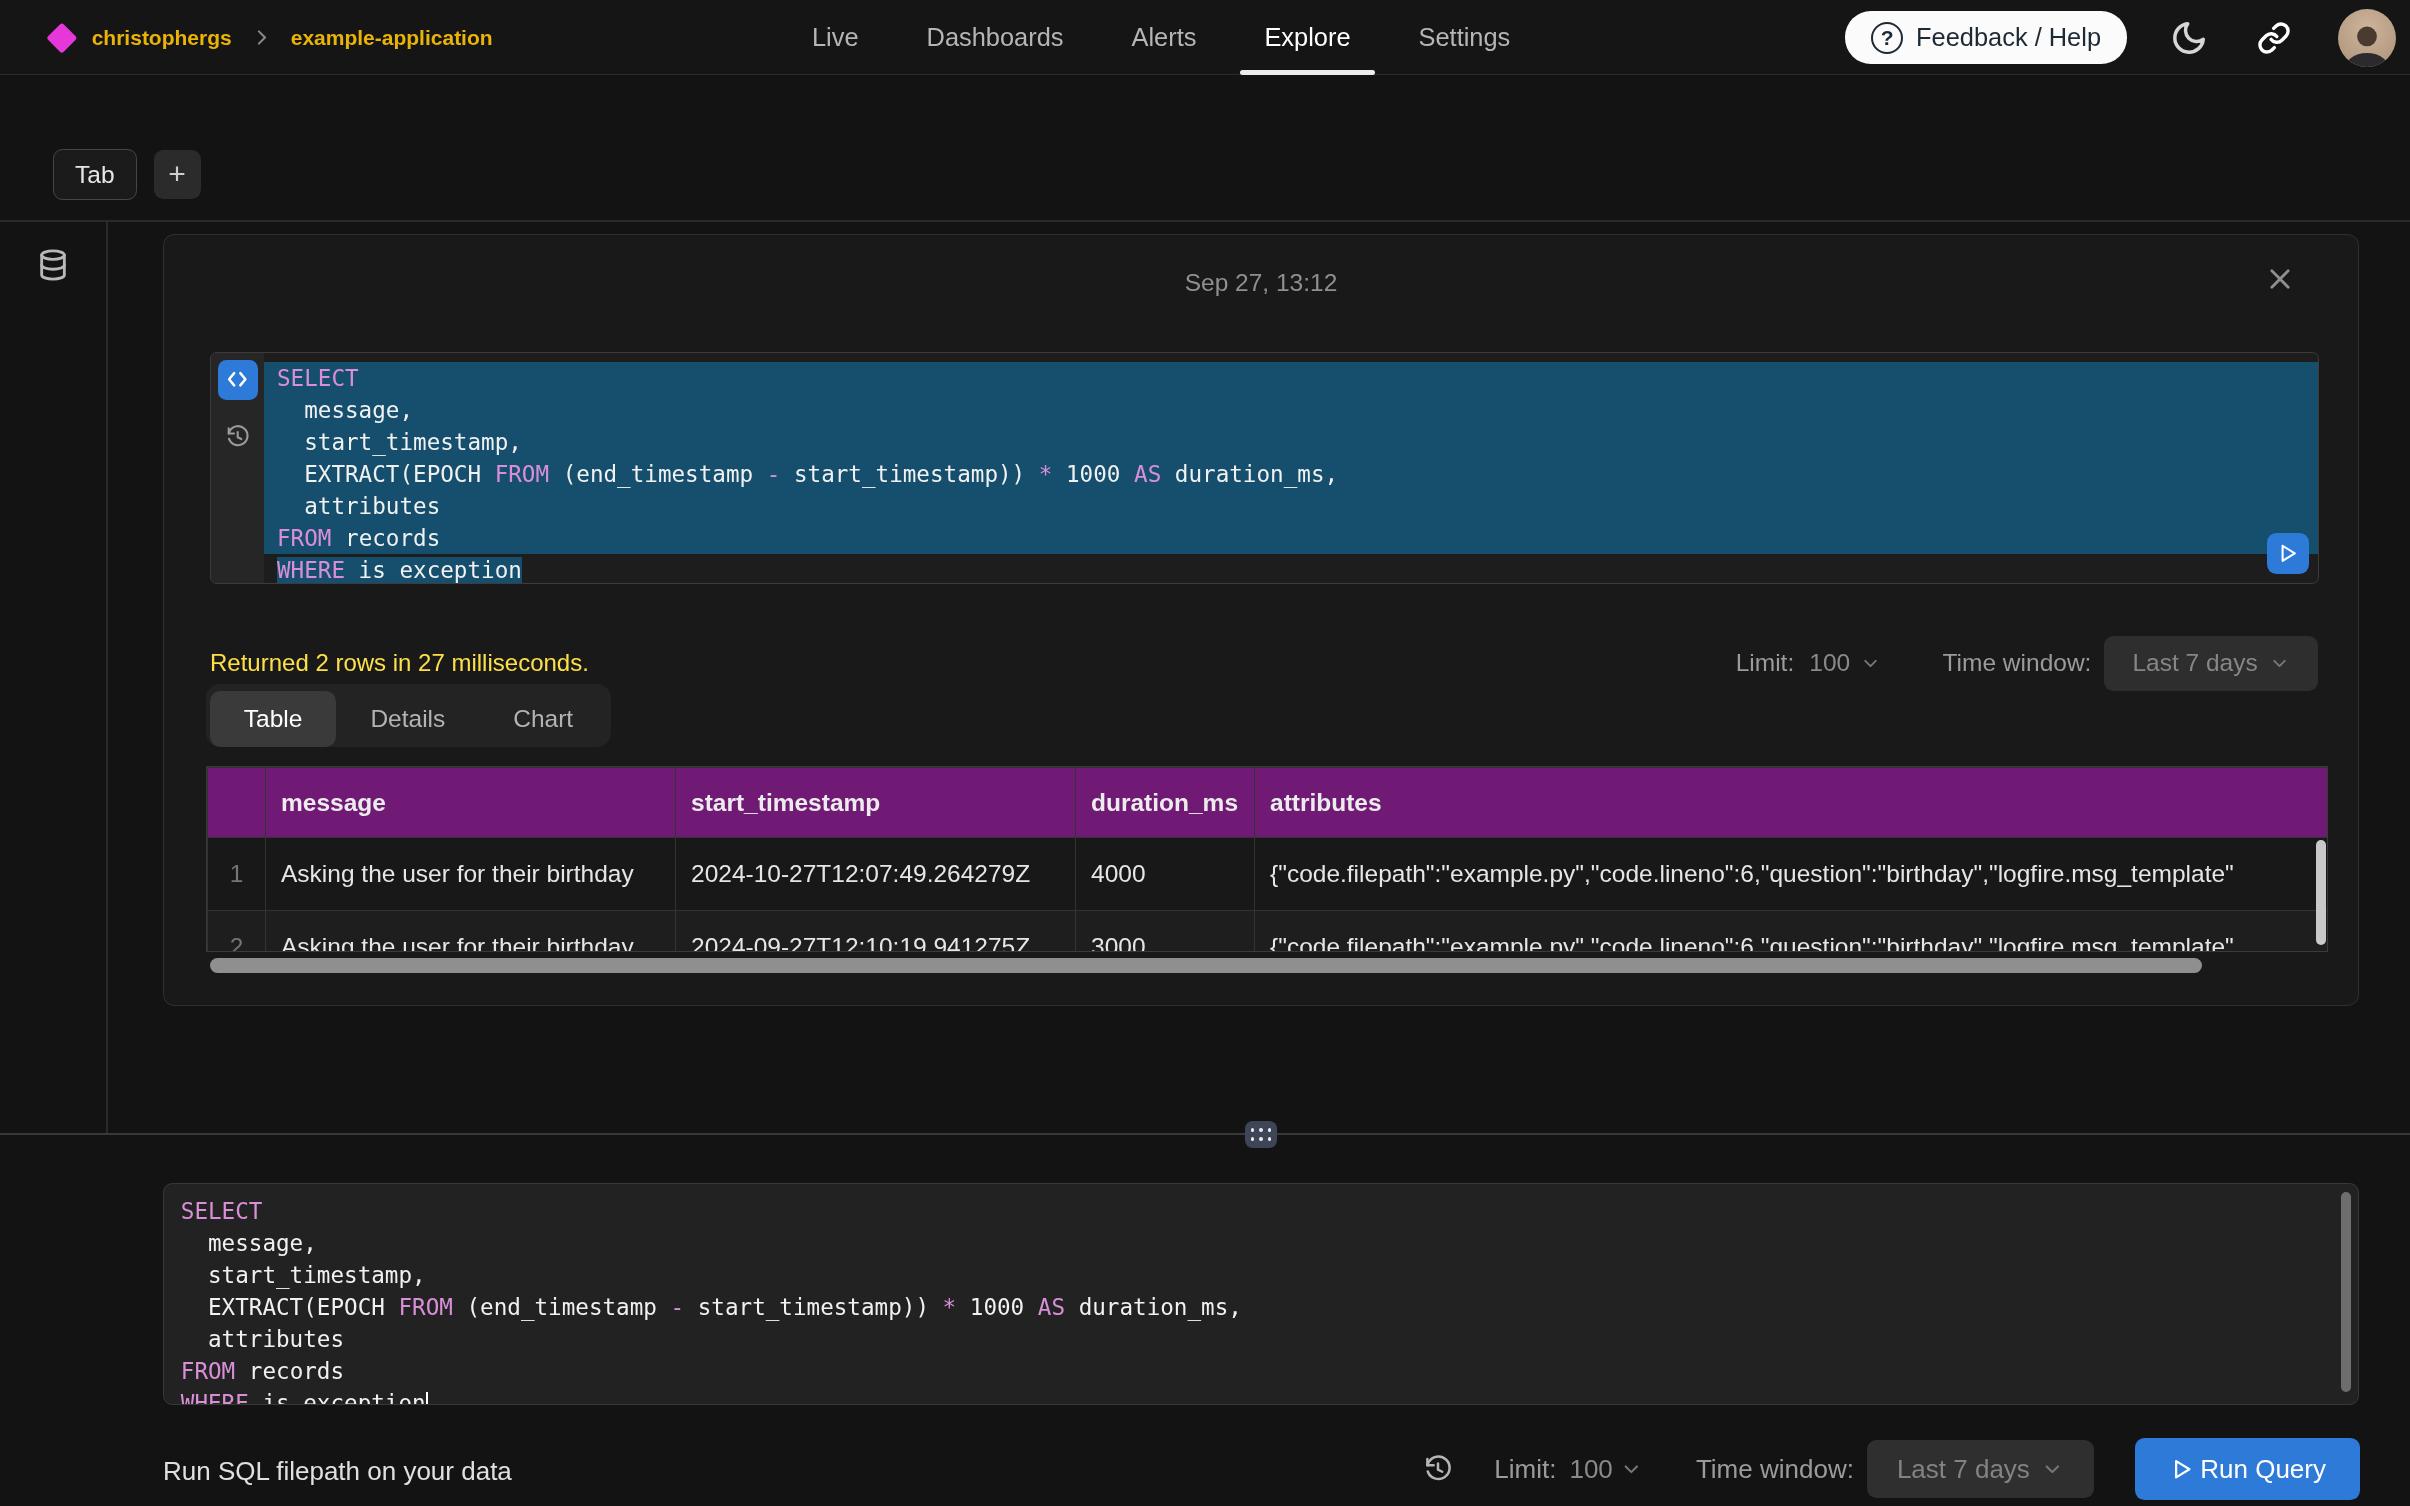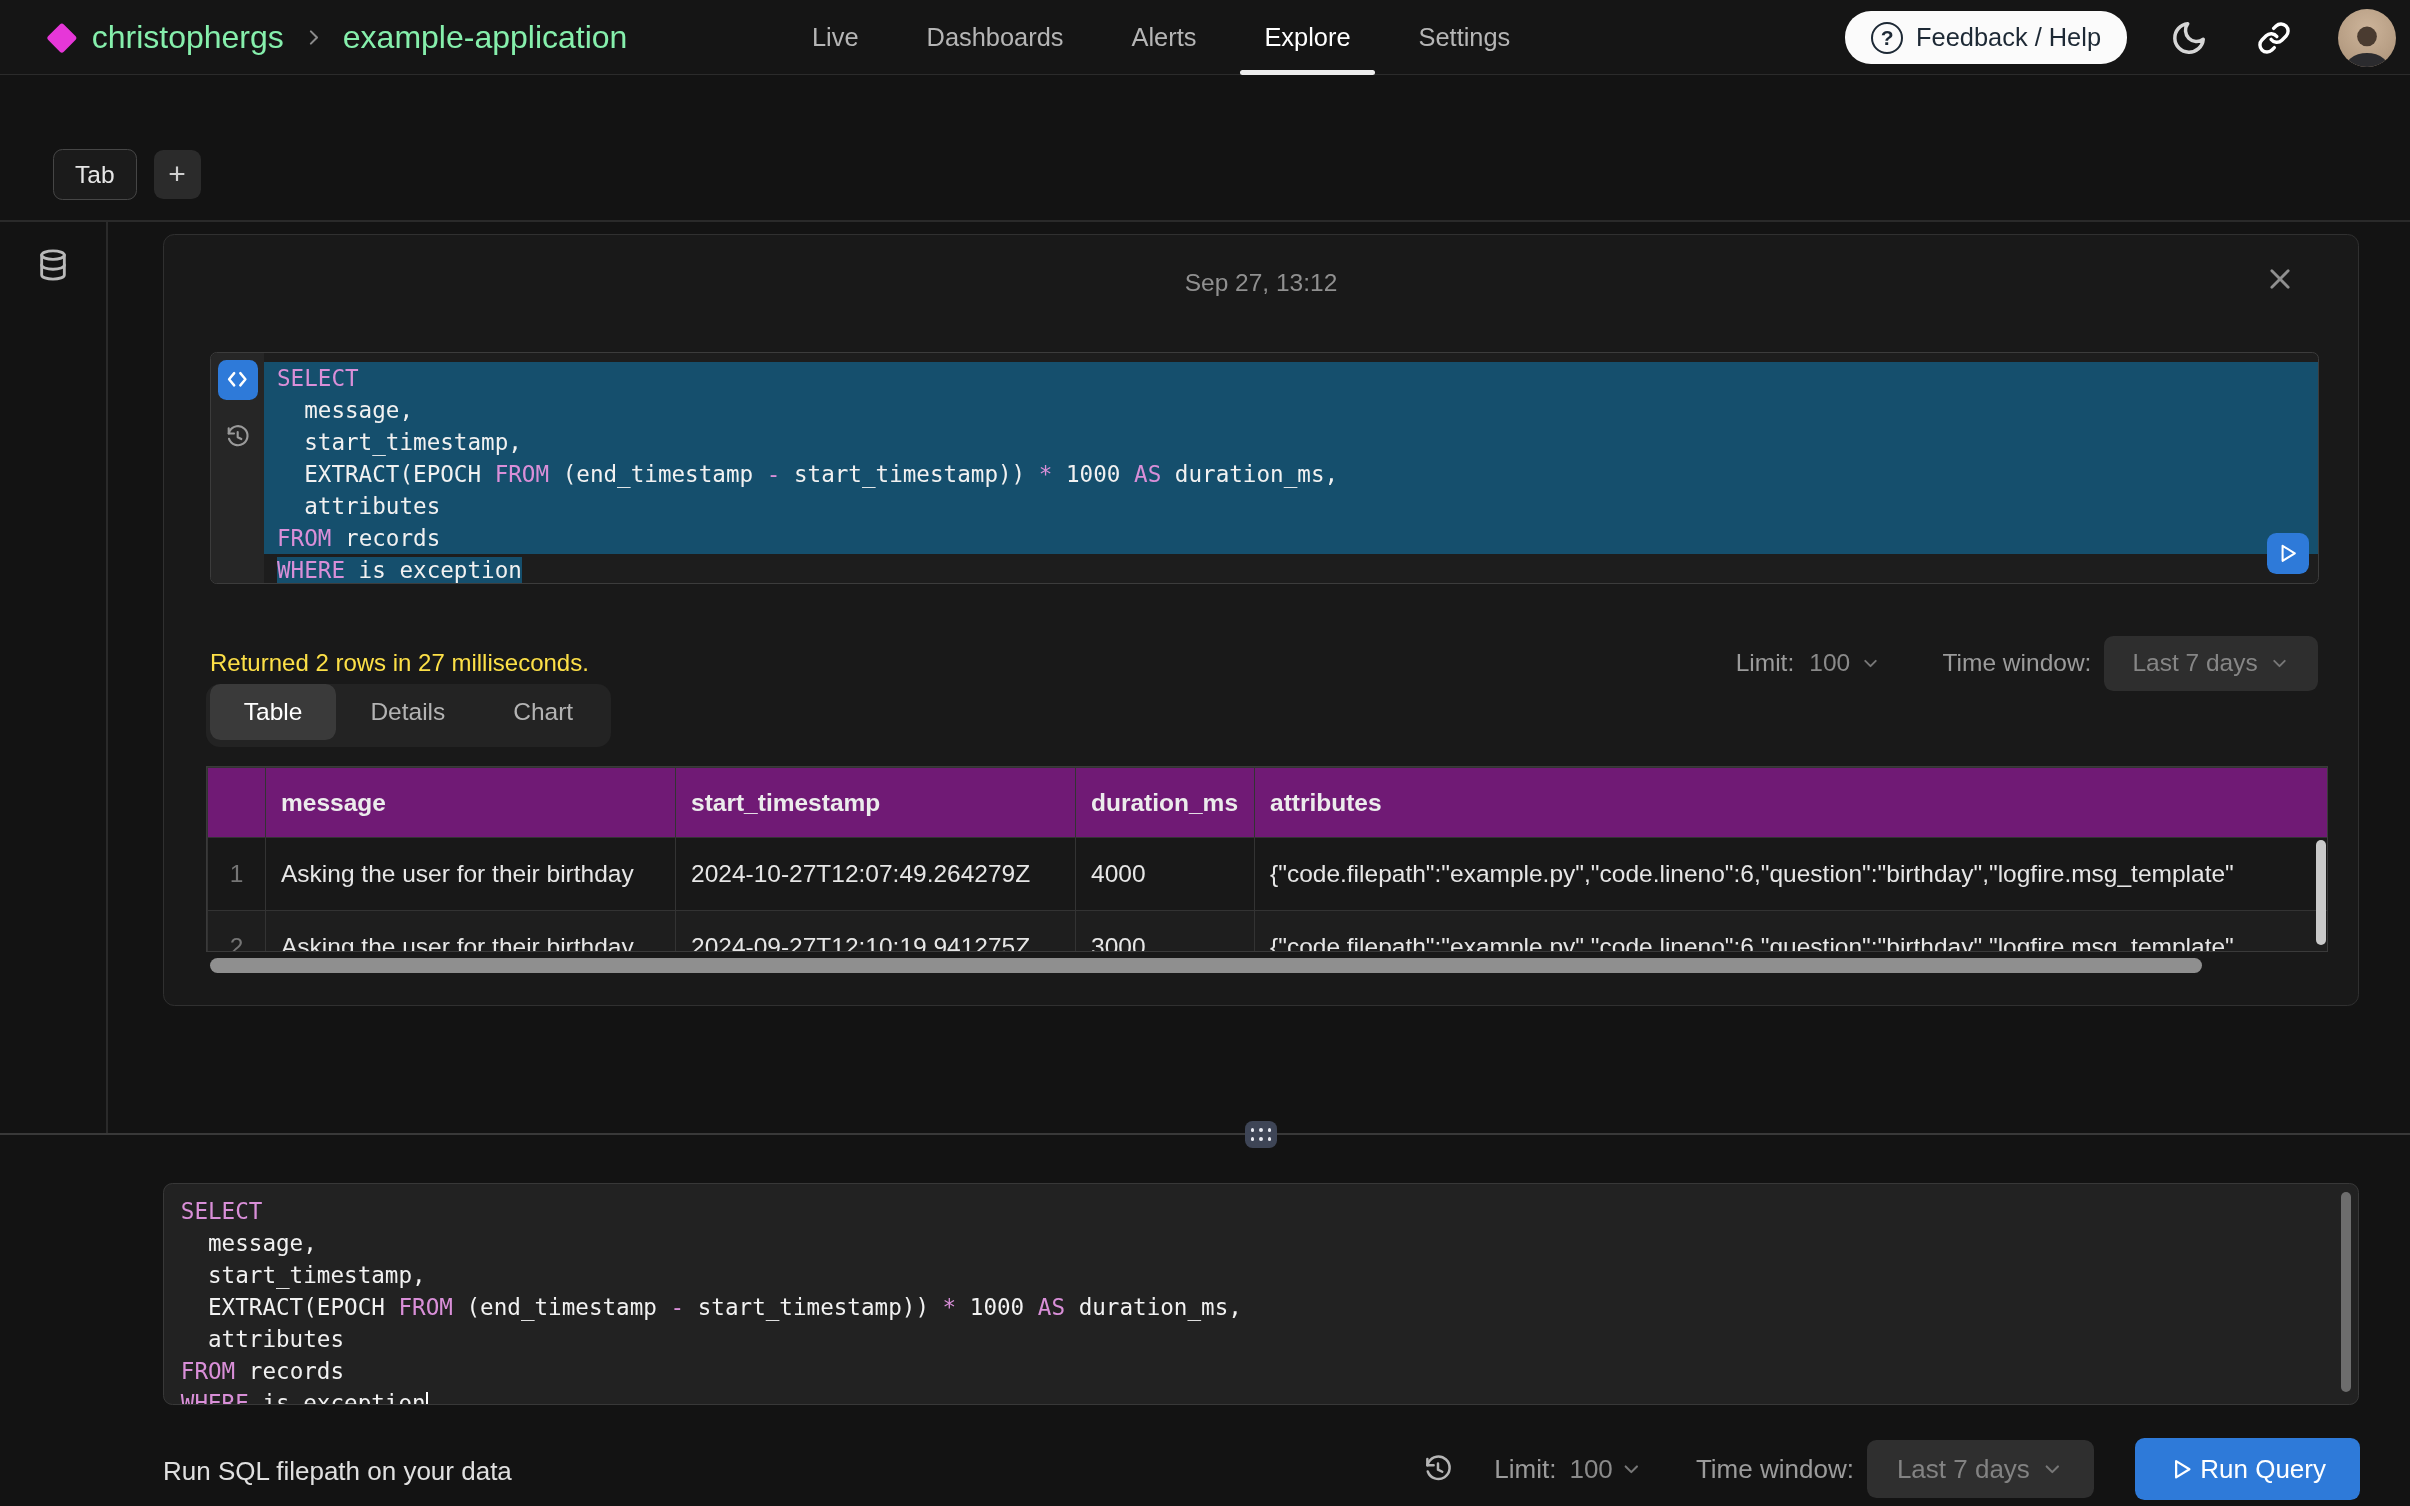--- a/index.html
+++ b/index.html
@@ -8,21 +8,21 @@
     --mono:"DejaVu Sans Mono",monospace; --sans:"Liberation Sans",sans-serif;
   }
   *{box-sizing:border-box;margin:0;padding:0}
   html,body{width:2411px;height:1507px;overflow:hidden}
   body{background:var(--page-bg);font-family:var(--sans);color:#e8e8e8;position:relative}
 
   
   .topnav{position:absolute;left:0;top:0;width:2411px;height:75px;background:#151515;border-bottom:1.9px solid #2b2b2b}
   .brand{position:absolute;left:51px;top:0;height:75px;display:flex;align-items:center;gap:19px}
   .diamond{width:21.7px;height:21.7px;background:var(--brand);transform:rotate(45deg);border-radius:2.8px}
-  .crumb{font-size:32px;font-weight:400;color:#86efac}
+  .crumb{font-size:21px;font-weight:700;color:#eab308}
   .crumb-sep{display:flex;align-items:center;color:#8a8a8a}
   .navitems{position:absolute;left:812px;top:0;height:75px;display:flex;align-items:center;gap:68px}
   .navitem{font-size:25.4px;color:#b5b5b5;position:relative;height:75px;display:flex;align-items:center;cursor:pointer}
   .navitem.active{color:#ffffff;font-weight:500}
   .navitem.active::after{content:"";position:absolute;left:-24.5px;right:-24.5px;bottom:0;height:4.7px;background:#ededed;border-radius:2.8px}
   .nav-right{position:absolute;right:0;top:0;height:75px;display:flex;align-items:center}
   .feedback-btn{height:53px;background:#fbfbfb;border-radius:26px;display:flex;align-items:center;gap:13px;padding:0 26px;color:#1d2935;font-size:25.4px;font-weight:500;border:none;cursor:pointer}
   .qmark{width:32px;height:32px;border:2.4px solid #1d2935;border-radius:50%;display:flex;align-items:center;justify-content:center;font-size:21px;font-weight:700}
   .iconbtn{background:none;border:none;cursor:pointer;display:flex;align-items:center;justify-content:center}
   .avatar{width:58px;height:58px;border-radius:50%;background:radial-gradient(circle at 50% 35%,#cdb49a 0%,#b89f85 60%,#a78f76 100%);overflow:hidden;display:flex;align-items:flex-end;justify-content:center}
@@ -54,21 +54,21 @@
   .play-btn{position:absolute;right:9.4px;bottom:9.4px;width:42px;height:41px;background:var(--accent);border:none;border-radius:9.4px;display:flex;align-items:center;justify-content:center;cursor:pointer;color:#fff}
 
   .result-row{position:absolute;left:46px;right:40px;top:400px;height:56px;display:flex;align-items:center}
   .result-text{font-size:24px;color:#fde047}
   .res-controls{margin-left:auto;display:flex;align-items:center}
   .dim-label{font-size:24.5px;color:#9b9b9b}
   .dim-value{font-size:24.5px;color:#8a8a8a}
   .chev{color:#777;display:flex;align-items:center}
   .tw-btn{height:55px;padding:0 28px;border:none;border-radius:9.4px;background:#2e2e2e;color:#868686;font-size:24.5px;display:flex;align-items:center;gap:11.3px;cursor:pointer}
 
-  .seg{position:absolute;left:42px;top:449px;height:63px;background:#232323;border-radius:14px;display:flex;align-items:flex-start;padding:0 3.8px}
+  .seg{position:absolute;left:42px;top:449px;height:63px;background:#232323;border-radius:14px;display:flex;align-items:flex-end;padding:0 3.8px}
   .seg-item{height:56px;padding:0 34px;display:flex;align-items:center;font-size:24.5px;color:#b3b3b3;border:none;background:none;border-radius:10.4px;cursor:pointer}
   .seg-item.active{background:#3a3a3a;color:#ffffff}
 
   .tblwrap{position:absolute;left:42px;top:531px;width:2122px;height:186px;border:1.9px solid #3a3a3a;overflow:hidden;background:#181818}
   table.res{border-collapse:collapse;table-layout:fixed;width:2122px;font-size:24.5px}
   table.res th,table.res td{border:0.9px solid #333;padding:0 15px;white-space:nowrap;overflow:hidden;text-align:left;font-weight:normal}
   table.res thead tr{height:70px;background:#701a75}
   table.res th{color:#ececec;font-weight:600}
   table.res tbody tr{height:73px;background:#181818;color:#e6e6e6}
   table.res tbody tr:nth-child(2){background:#1e1e1e}

